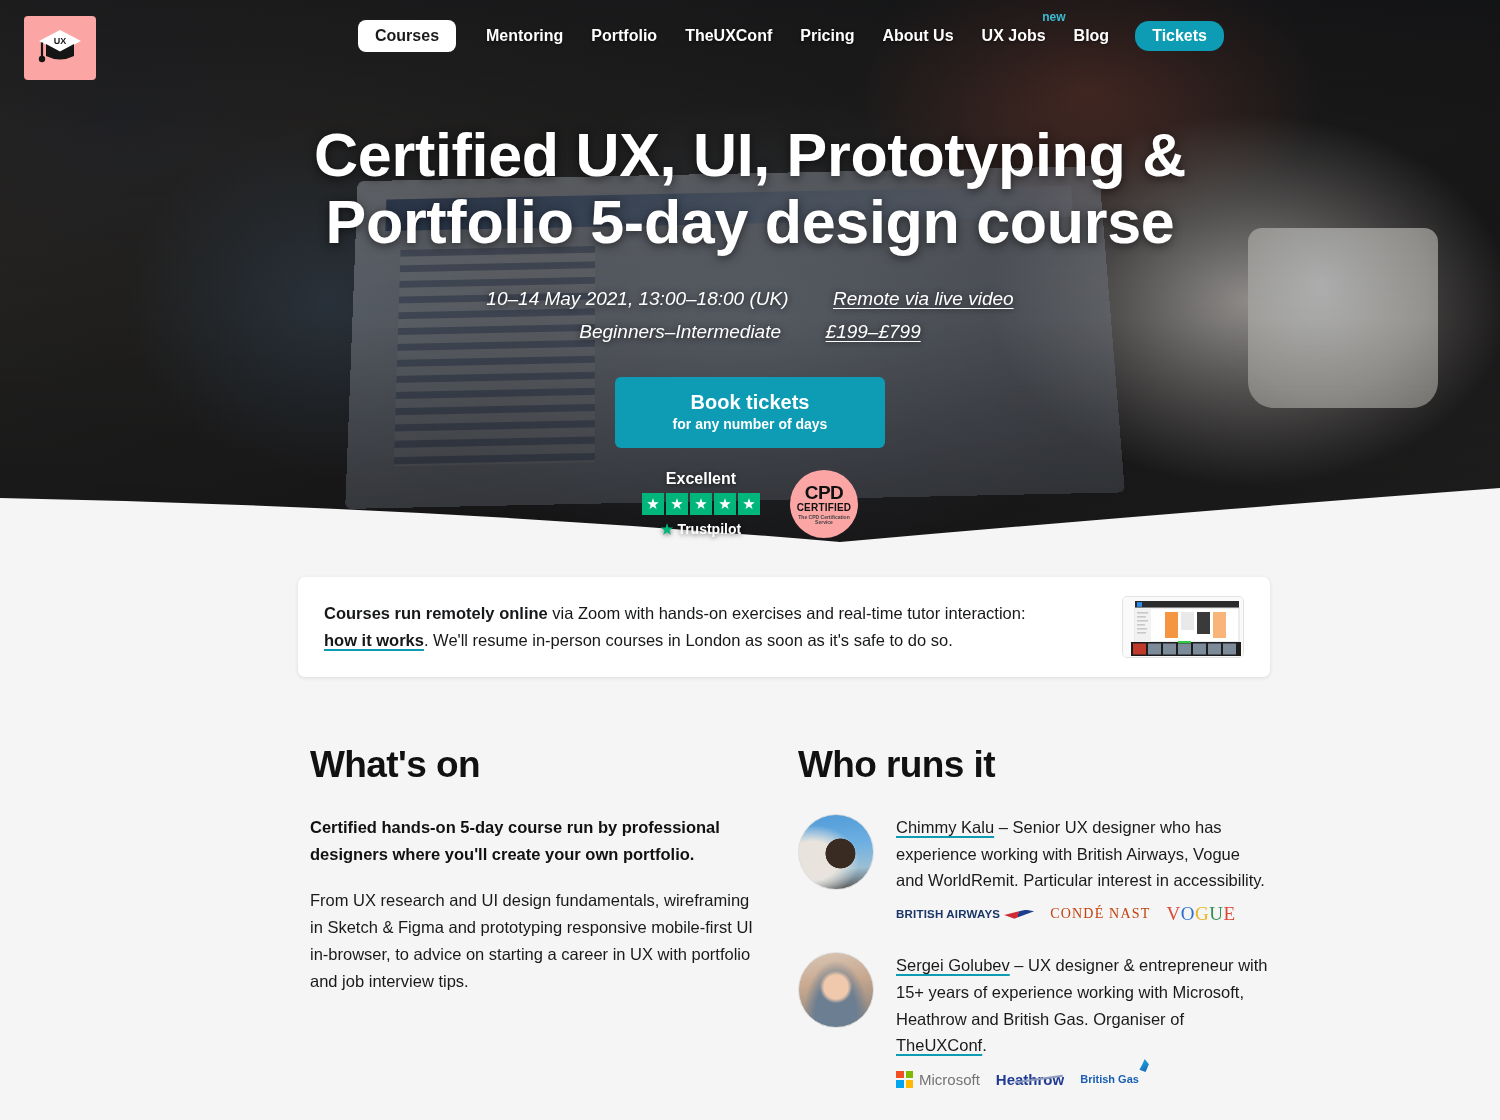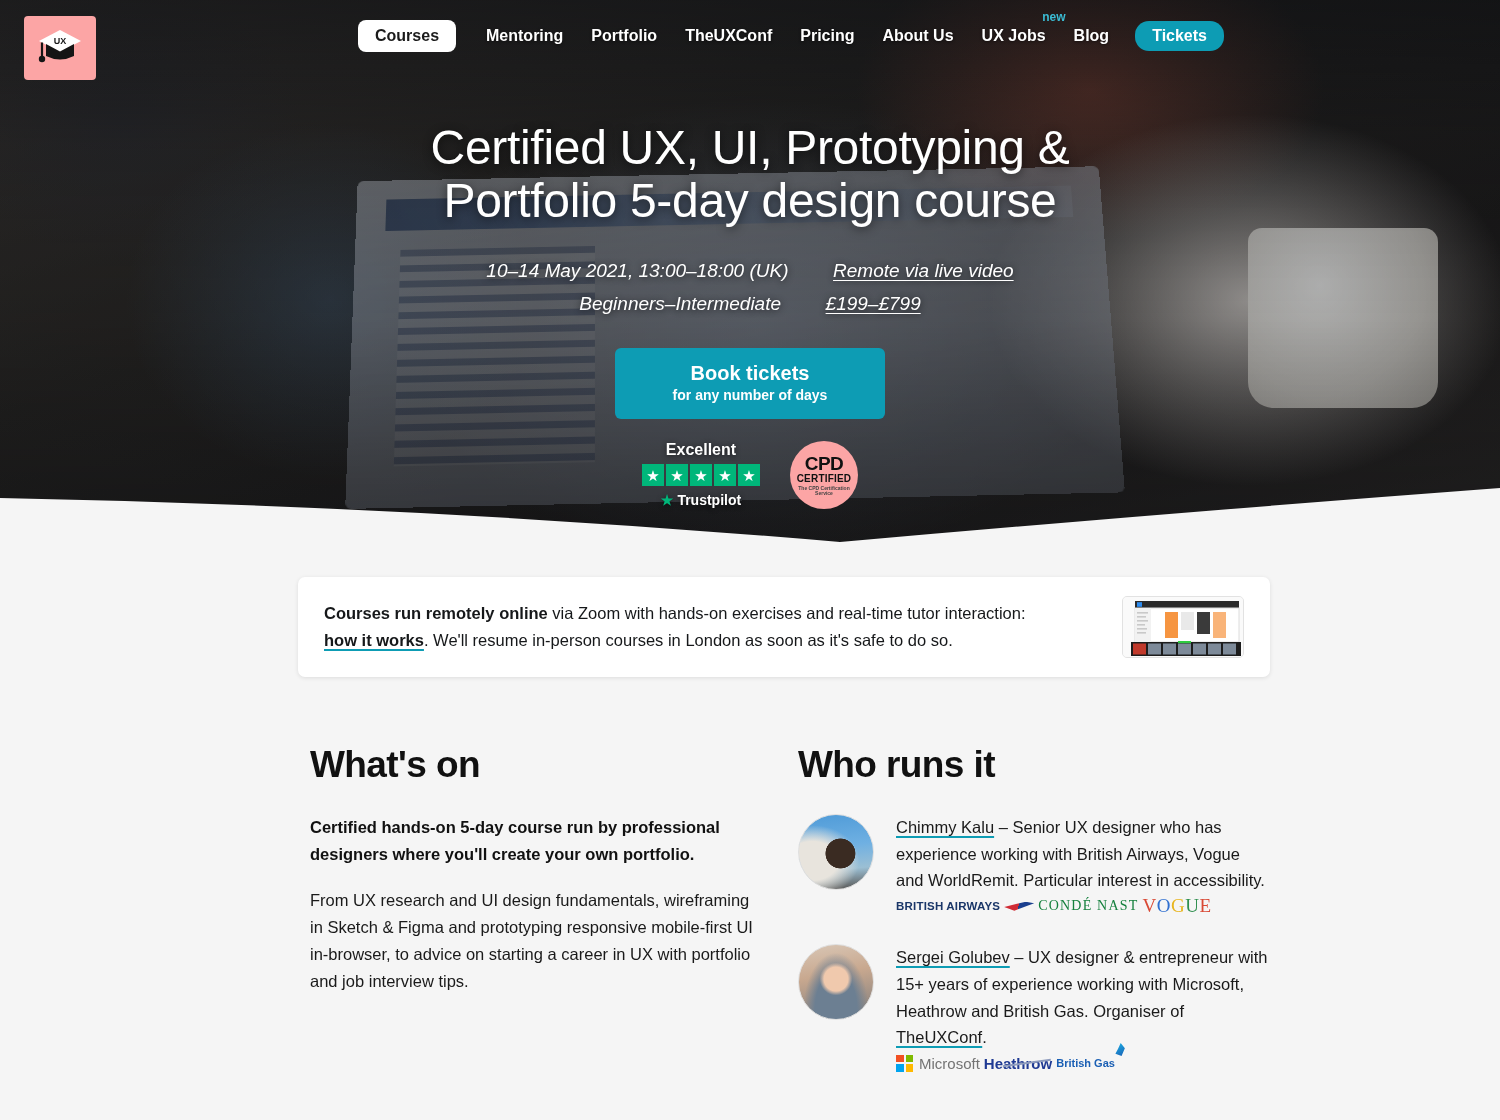--- a/index.html
+++ b/index.html
@@ -96,21 +96,21 @@
     text-shadow:none;
   }
 
   
   .hero-content {
     position:absolute; left:0; top:0; width:1500px;
     text-align:center; z-index:6;
   }
   .hero-title {
     margin-top:122px;
-    color:#fff; font-size:48px; font-weight:400; line-height:1.1;
+    color:#fff; font-size:61px; font-weight:700; line-height:1.1;
     letter-spacing:-.3px;
     text-shadow: 0 2px 10px rgba(0,0,0,.6);
   }
   .hero-meta {
     margin-top:26px; color:#fff;
     font-size:19px; font-style:italic; font-weight:500;
     line-height:1.75;
     text-shadow: 0 1px 6px rgba(0,0,0,.65);
   }
   .hero-meta .gap { display:inline-block; width:34px; }
@@ -216,31 +216,31 @@
       radial-gradient(ellipse at 50% 86%, #6c7f92 0 40%, rgba(108,127,146,0) 62%),
       linear-gradient(170deg, #d9c7b6 0%, #c8a88f 40%, #9c8e84 75%, #7d7a78 100%);
   }
   .bio-text { font-size:16.5px; color:#1a1a1a; line-height:1.62; }
   .bio-text a {
     color:#1a1a1a; text-decoration:underline;
     text-decoration-color:#0d9cb4; text-underline-offset:3px;
     text-decoration-thickness:2px;
   }
   .logos {
-    display:flex; align-items:center; gap:4px;
-    margin-top:0; height:24px;
+    display:flex; align-items:center; gap:16px;
+    margin-top:8px; height:24px;
   }
   .lg { display:flex; align-items:center; height:22px; white-space:nowrap; }
   .lg-ba  { color:#1a3668; font-size:11.5px; font-weight:700; letter-spacing:.2px; }
   .lg-ba-swoosh {
     width:30px; height:9px; margin-left:4px;
     background: linear-gradient(98deg, #d02b35 0 48%, #1a3f8f 48% 100%);
     clip-path: polygon(0 58%, 72% 0, 100% 18%, 34% 100%);
   }
-  .lg-cn  { color:#15803d; font-family:"Liberation Serif", serif;
+  .lg-cn  { color:#c2410c; font-family:"Liberation Serif", serif;
             font-size:14px; letter-spacing:1.2px; }
   .lg-vg  { font-family:"Liberation Serif", serif; font-size:19px; letter-spacing:.5px; }
   .lg-vg span:nth-child(1){color:#d94a36}.lg-vg span:nth-child(2){color:#2f6fd0}
   .lg-vg span:nth-child(3){color:#e8b51f}.lg-vg span:nth-child(4){color:#2f8f4e}
   .lg-vg span:nth-child(5){color:#d94a36}
   .ms-grid {
     width:17px; height:17px; margin-right:6px;
     display:grid; grid-template:1fr 1fr/1fr 1fr; gap:2px;
   }
   .ms-grid i:nth-child(1){background:#f25022}.ms-grid i:nth-child(2){background:#7fba00}

